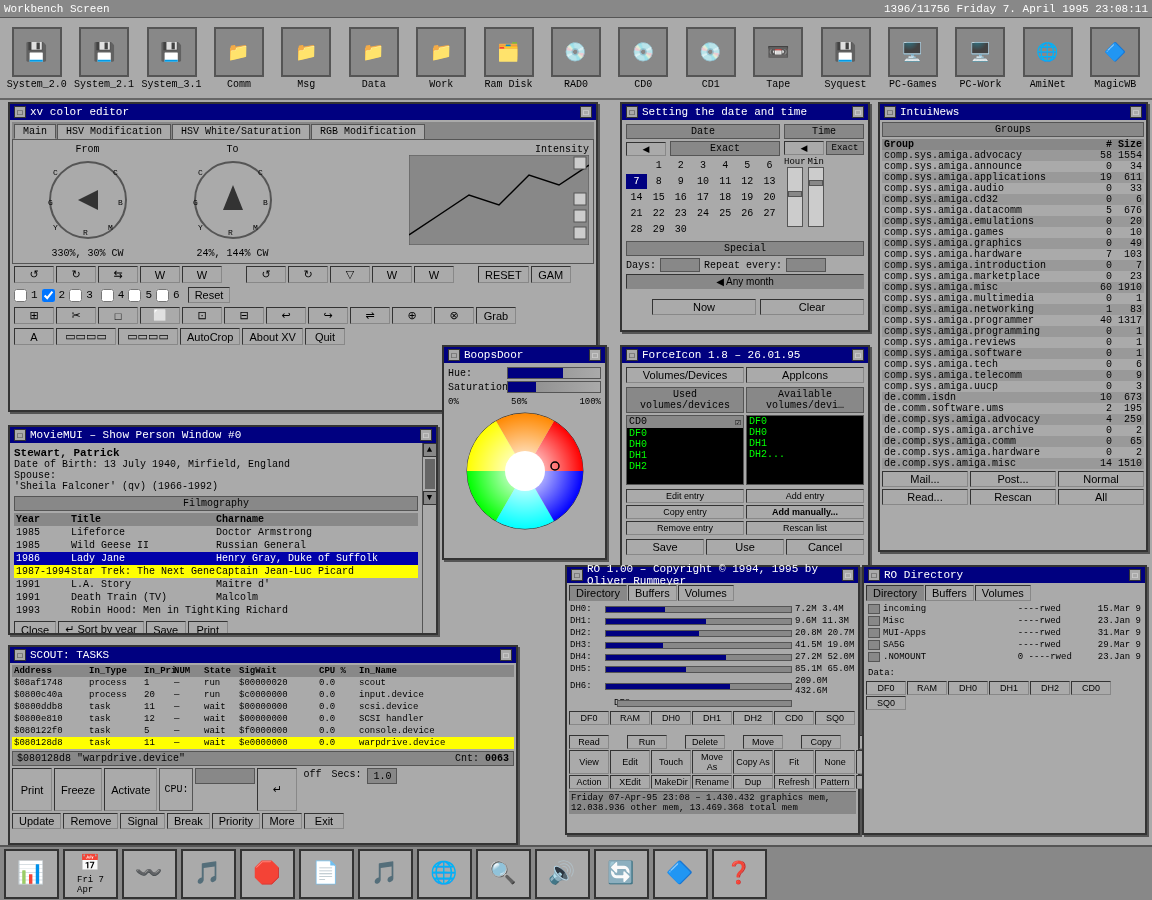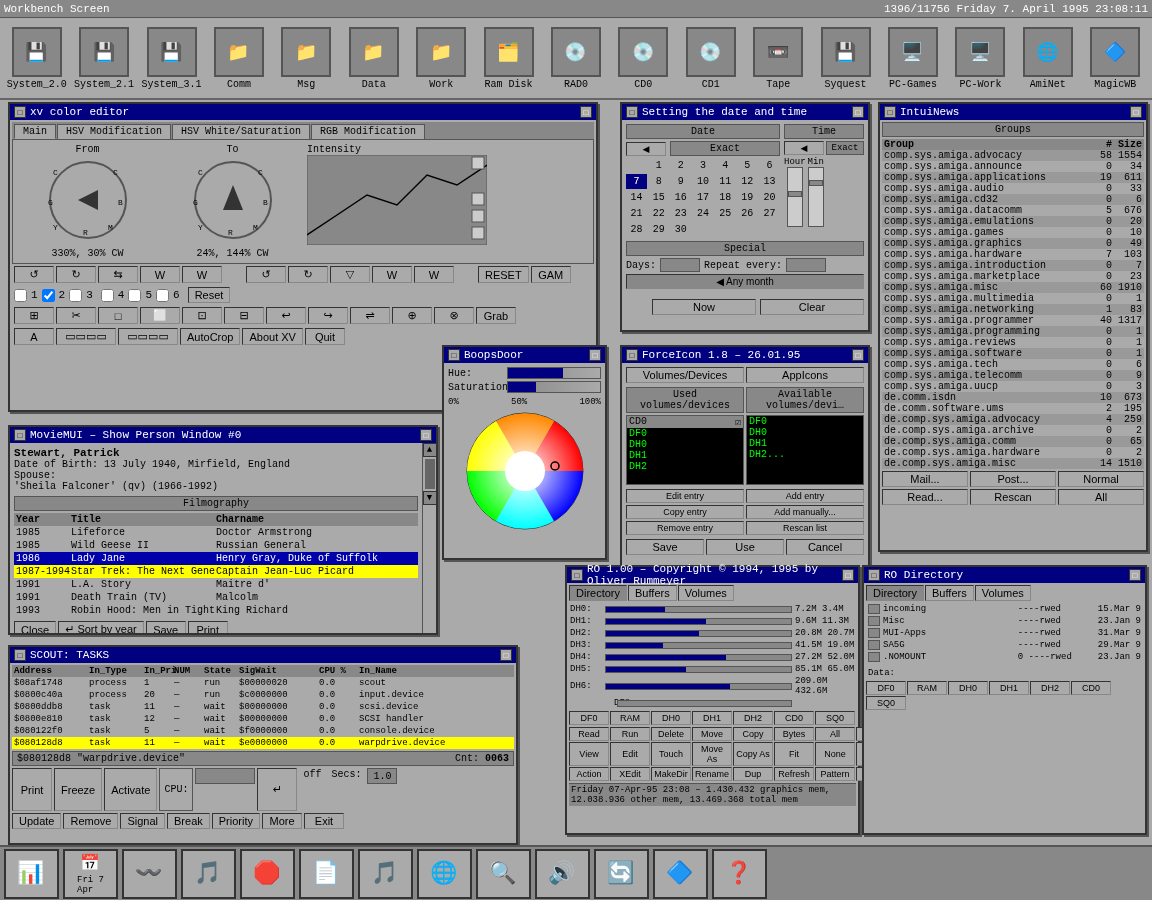--- a/index.html
+++ b/index.html
@@ -436,21 +436,21 @@
           <text x="5" y="50" font-size="8" fill="#000">G</text>
           <text x="75" y="50" font-size="8" fill="#000">B</text>
           <text x="10" y="75" font-size="8" fill="#000">Y</text>
           <text x="65" y="75" font-size="8" fill="#000">M</text>
           <text x="40" y="80" font-size="8" fill="#000">R</text>
           <polygon points="45,30 55,55 35,55" fill="#333"></polygon>
         </svg>
         <div class="label-sm">24%, 144% CW</div>
       </div>
 
-      <div style="flex:2;text-align:left;">
+      <div style="flex:2;text-align:right;">
         <div class="label-sm">Intensity</div>
         <svg width="180" height="90" viewBox="0 0 180 90">
           <rect x="0" y="0" width="180" height="90" fill="#888" stroke="#555"></rect>
           <polyline points="0,80 30,60 60,40 90,50 120,20 150,30 180,10" fill="none" stroke="#000" stroke-width="1.5"></polyline>
           <rect x="165" y="2" width="12" height="12" fill="#ccc" stroke="#555"></rect>
           <rect x="165" y="38" width="12" height="12" fill="#ccc" stroke="#555"></rect>
           <rect x="165" y="55" width="12" height="12" fill="#ccc" stroke="#555"></rect>
           <rect x="165" y="72" width="12" height="12" fill="#ccc" stroke="#555"></rect>
         </svg>
       </div>
@@ -944,21 +944,21 @@
         </div>
       </div>
     </div>
 
     <div style="display:flex;gap:2px;flex-wrap:wrap;">
       <button class="btn" style="flex:1;font-size:9px;">Edit entry</button>
       <button class="btn" style="flex:1;font-size:9px;">Add entry</button>
     </div>
     <div style="display:flex;gap:2px;flex-wrap:wrap;margin-top:2px;">
       <button class="btn" style="flex:1;font-size:9px;">Copy entry</button>
-      <button class="btn" style="flex:1;font-size:9px;">Add manually...</button>
+      <button class="btn" style="flex:1;font-size:9px;font-weight:bold;">Add manually...</button>
     </div>
     <div style="display:flex;gap:2px;flex-wrap:wrap;margin-top:2px;">
       <button class="btn" style="flex:1;font-size:9px;">Remove entry</button>
       <button class="btn" style="flex:1;font-size:9px;">Rescan list</button>
     </div>
     <div style="display:flex;gap:2px;margin-top:4px;">
       <button class="btn" style="flex:1;">Save</button>
       <button class="btn" style="flex:1;">Use</button>
       <button class="btn" style="flex:1;">Cancel</button>
     </div>
@@ -1151,21 +1151,21 @@
     <div style="display:flex;gap:1px;margin-top:2px;flex-wrap:wrap;">
       <button class="btn" style="font-size:9px;padding:1px 3px;">DF0</button>
       <button class="btn" style="font-size:9px;padding:1px 3px;">RAM</button>
       <button class="btn" style="font-size:9px;padding:1px 3px;">DH0</button>
       <button class="btn" style="font-size:9px;padding:1px 3px;">DH1</button>
       <button class="btn" style="font-size:9px;padding:1px 3px;">DH2</button>
       <button class="btn" style="font-size:9px;padding:1px 3px;">CD0</button>
       <button class="btn" style="font-size:9px;padding:1px 3px;">SQ0</button>
     </div>
 
-    <div style="display:grid;grid-template-columns:repeat(8,1fr);gap:1px;margin-top:2px;">
+    <div style="display:grid;grid-template-columns:repeat(8,1fr);gap:18px;margin-top:10px;">
       <button class="btn" style="font-size:9px;padding:1px 2px;">Read</button>
       <button class="btn" style="font-size:9px;padding:1px 2px;">Run</button>
       <button class="btn" style="font-size:9px;padding:1px 2px;">Delete</button>
       <button class="btn" style="font-size:9px;padding:1px 2px;">Move</button>
       <button class="btn" style="font-size:9px;padding:1px 2px;">Copy</button>
       <button class="btn" style="font-size:9px;padding:1px 2px;">Bytes</button>
       <button class="btn" style="font-size:9px;padding:1px 2px;">All</button>
       <button class="btn" style="font-size:9px;padding:1px 2px;">Arc</button>
     </div>
     <div style="display:grid;grid-template-columns:repeat(8,1fr);gap:1px;margin-top:1px;">

